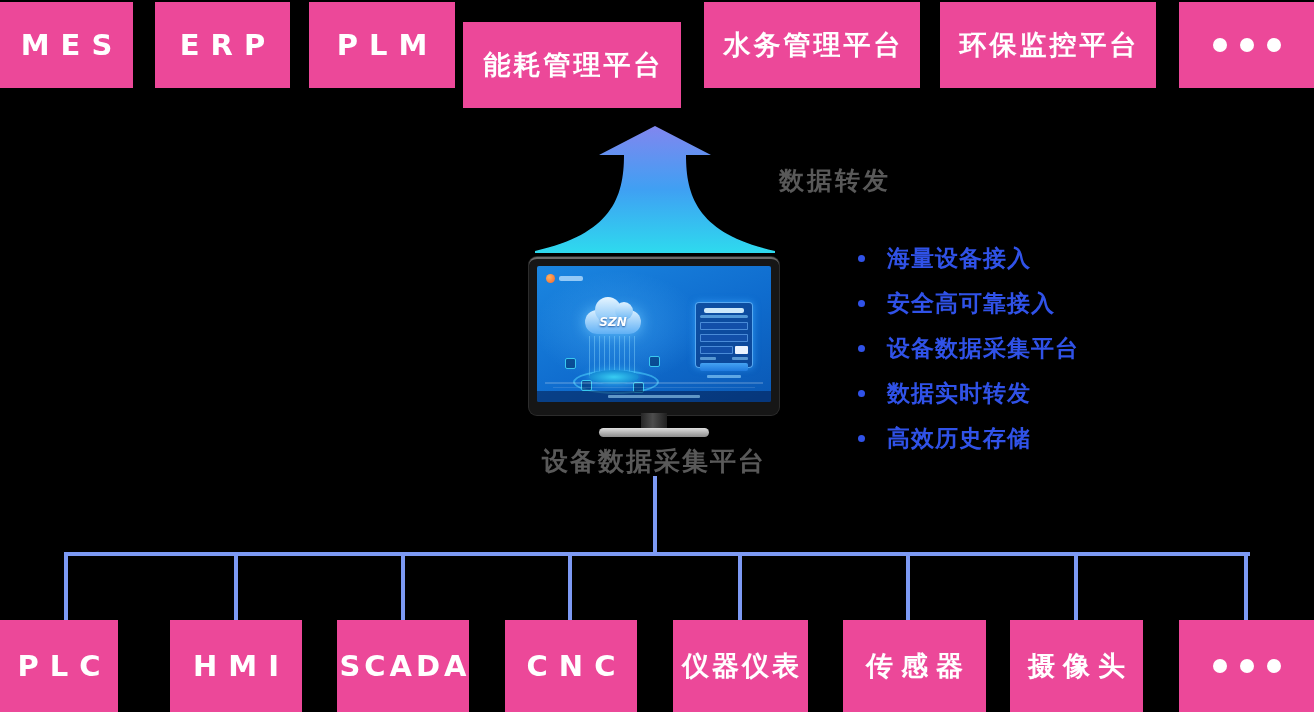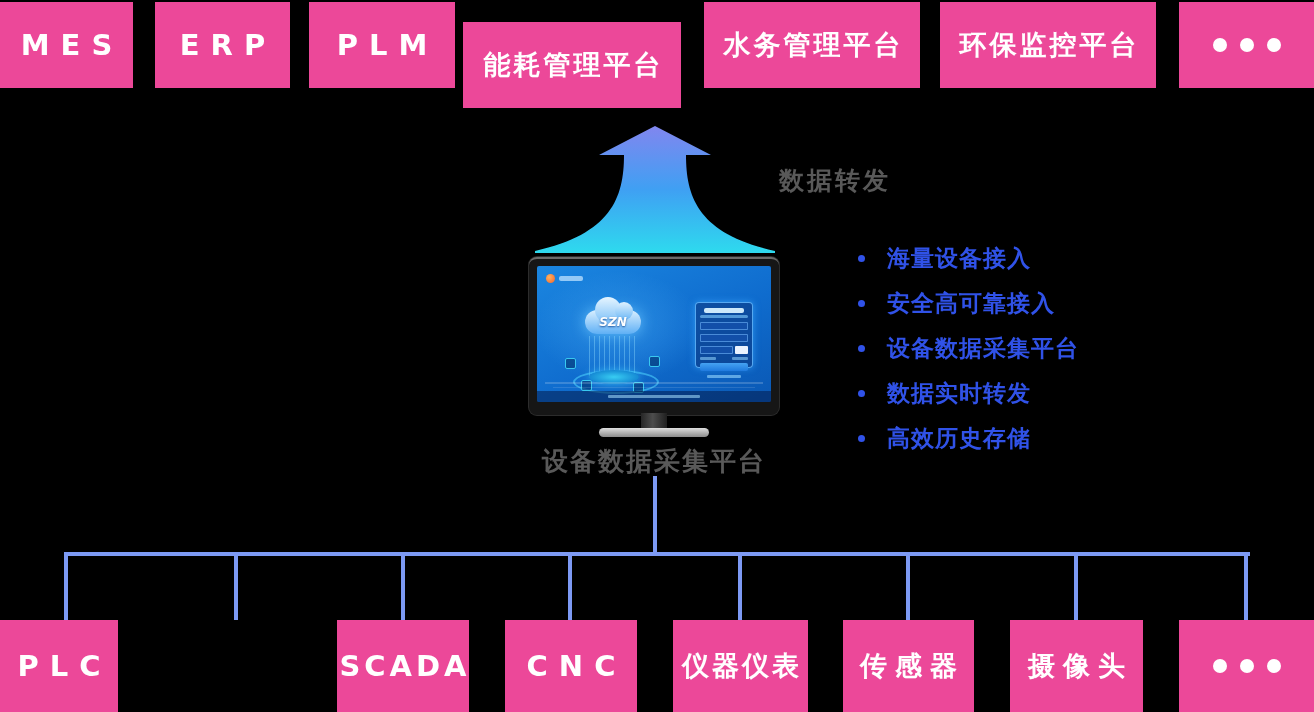--- a/index.html
+++ b/index.html
@@ -222,30 +222,33 @@
   <div class="line" style="left:401px;top:552px;width:4px;height:68px;"></div>
   <div class="line" style="left:568px;top:552px;width:4px;height:68px;"></div>
   <div class="line" style="left:738px;top:552px;width:4px;height:68px;"></div>
   <div class="line" style="left:906px;top:552px;width:4px;height:68px;"></div>
   <div class="line" style="left:1074px;top:552px;width:4px;height:68px;"></div>
   <div class="line" style="left:1244px;top:552px;width:4px;height:68px;"></div>
 
   <div class="box bottom lat" style="left:0;width:118px;">
     <span class="lbl">PLC</span>
   </div>
+  <div class="box bottom lat" style="left:170px;width:132px;">
+    <span class="lbl">HMI</span>
+  </div>
   <div class="box bottom lat-tight" style="left:337px;width:132px;">
     <span class="lbl">SCADA</span>
   </div>
   <div class="box bottom lat" style="left:505px;width:132px;">
     <span class="lbl">CNC</span>
   </div>
   <div class="box bottom cn" style="left:673px;width:135px;">
     <span class="lbl">仪器仪表</span>
   </div>
-  <div class="box bottom cn-wide" style="left:843px;width:131px;">
+  <div class="box bottom cn-wide" style="left:843px;width:143px;">
     <span class="lbl">传感器</span>
   </div>
   <div class="box bottom cn-wide" style="left:1010px;width:133px;">
     <span class="lbl">摄像头</span>
   </div>
   <div class="box bottom" style="left:1179px;width:135px;">
     <span class="dotrow">
       <span class="dot"></span>
         <span class="dot"></span>
         <span class="dot"></span>

